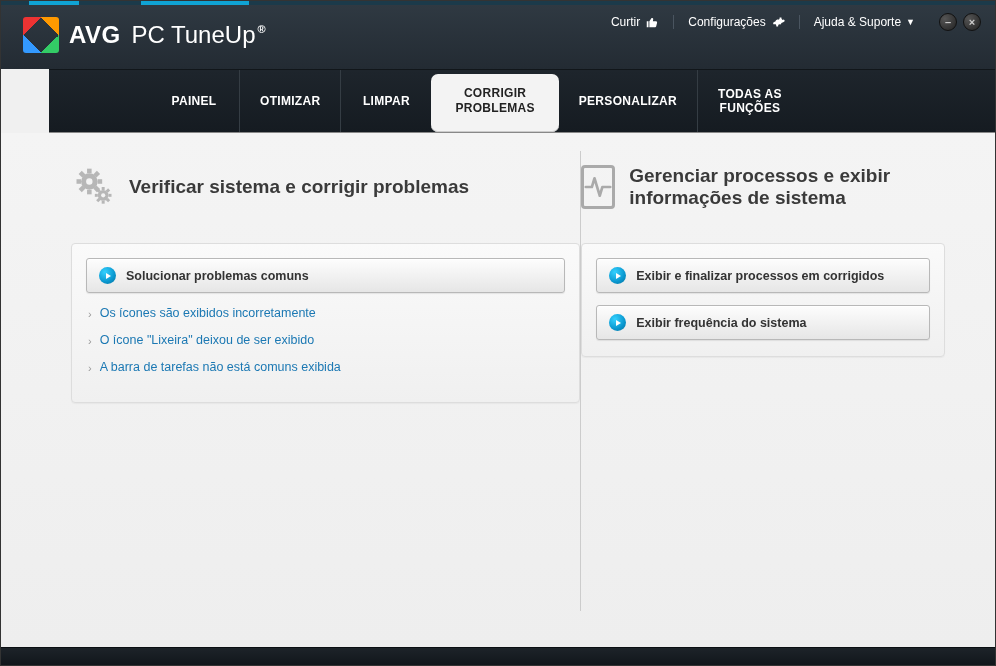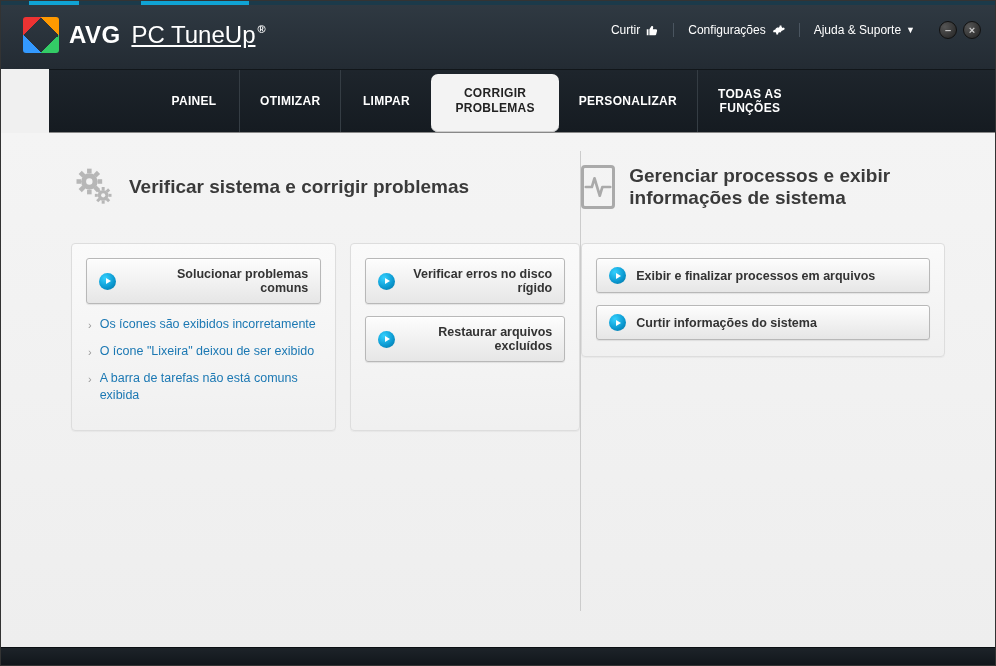--- a/index.html
+++ b/index.html
@@ -38,24 +38,24 @@
       content: ""; position: absolute; inset: 0;
       background:
         linear-gradient(135deg, #e33  0 25%, transparent 25%),
         linear-gradient(225deg, #f90  0 25%, transparent 25%),
         linear-gradient(315deg, #3c6  0 25%, transparent 25%),
         linear-gradient( 45deg, #39f  0 25%, transparent 25%);
       border-radius: 3px;
     }
     .brand-text { font-size: 24px; font-weight: 600; display:flex; align-items:flex-start; gap:2px;}
     .brand-name1 { font-weight: 800; letter-spacing:0.5px; }
-    .brand-name2 { font-weight: 400; text-decoration: underline; }
+    .brand-name2 { font-weight: 400; }
     .brand-reg { font-size: 11px; margin-top:2px; }
 
-    .header-right { display: flex; align-items: center; gap: 14px; font-size: 12px; position:absolute; top:16px; right:14px;}
+    .header-right { display: flex; align-items: center; gap: 14px; font-size: 12px; position:absolute; top:8px; right:14px;}
     .hdr-link { color: #fff; display: flex; align-items: center; gap: 5px; cursor: pointer; }
     .hdr-sep { width:1px; height:14px; background:#4a5560; }
     .hdr-icon { width:14px; height:14px; display:inline-flex; align-items:center; justify-content:center; }
     .caret-down { font-size:9px; }
 
     .win-controls { display:flex; gap:6px; margin-left:10px; align-items:center;}
     .win-btn {
       width:18px; height:18px; border-radius:50%;
       background: radial-gradient(circle at 30% 30%, #555, #222);
       border:1px solid #111; cursor:pointer;
@@ -275,53 +275,43 @@
                 <span class="chev">›</span>
                 <span>O ícone "Lixeira" deixou de ser exibido</span>
               </li>
             <li>
                 <span class="chev">›</span>
                 <span>A barra de tarefas não está comuns exibida</span>
               </li>
           </ul>
         </div>
 
-        <div class="card" style="max-width:230px;">
-          <button class="pill-btn">
-            <span class="play-dot"></span>
-            <span>Verificar erros no disco rígido</span>
-          </button>
-          <button class="pill-btn">
-            <span class="play-dot"></span>
-            <span>Restaurar arquivos excluídos</span>
-          </button>
-        </div>
       </div>
     </div>
 
     <div class="section-divider"></div>
 
     <div class="col-right">
       <div class="section-head">
         <div class="pulse-box">
           <svg viewBox="0 0 32 32" width="28" height="28">
               <polyline points="2,16 9,16 12,6 18,26 21,16 30,16" fill="none" stroke="#aaa" stroke-width="3" stroke-linejoin="round" stroke-linecap="round"></polyline>
             </svg>
         </div>
         <div class="section-title">Gerenciar processos e exibir informações de sistema</div>
       </div>
 
       <div class="card">
         <button class="pill-btn">
           <span class="play-dot"></span>
-          <span>Exibir e finalizar processos em arquivos</span>
+          <span>Exibir e finalizar processos em corrigidos</span>
         </button>
         <button class="pill-btn">
           <span class="play-dot"></span>
-          <span>Curtir informações do sistema</span>
+          <span>Exibir frequência do sistema</span>
         </button>
       </div>
     </div>
 
   </div>
 
   <div class="footer-bar"></div>
 </div>
 
 </body></html>

